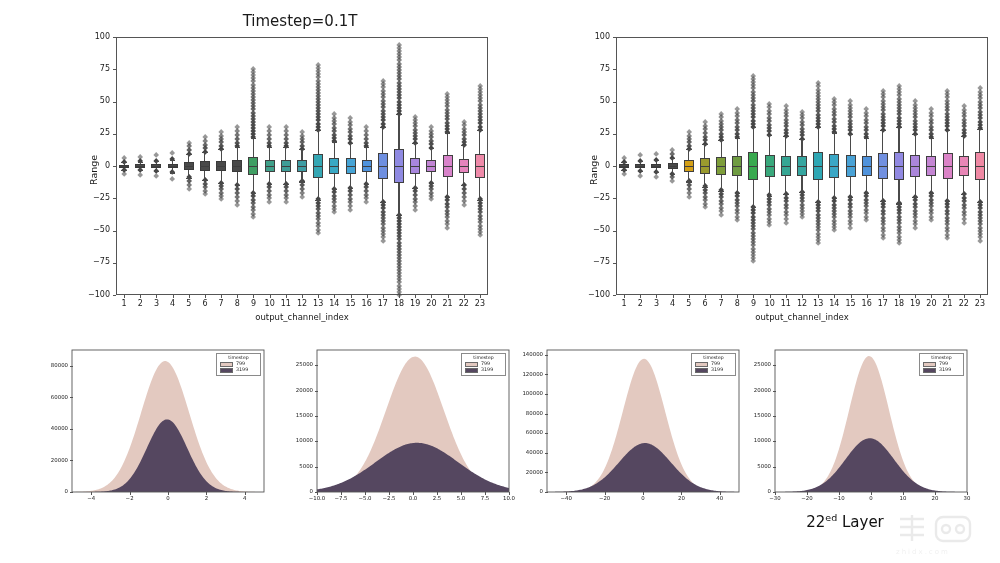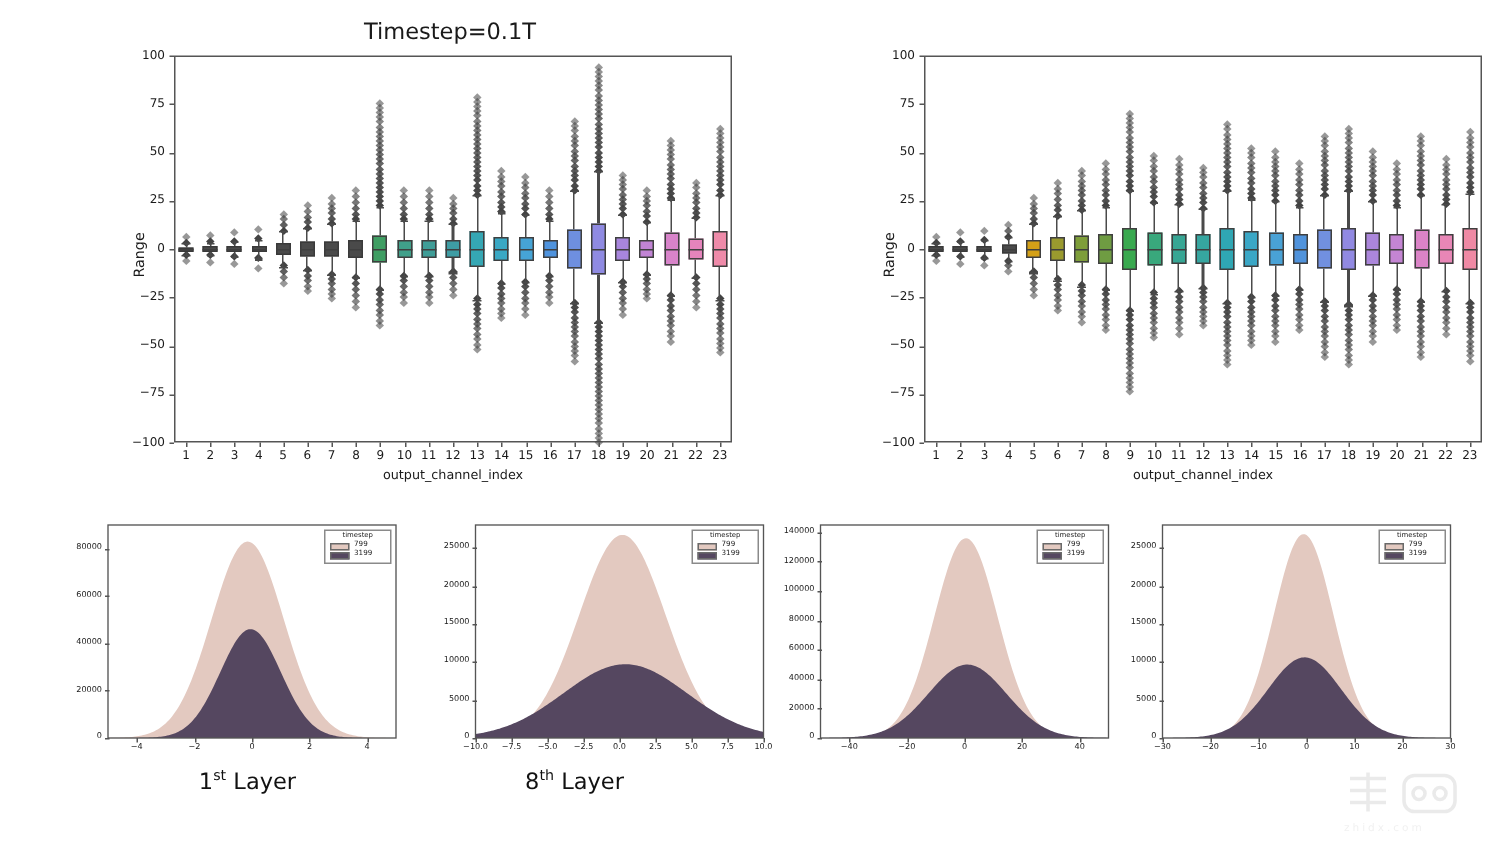--- a/index.html
+++ b/index.html
@@ -1519,25 +1519,22 @@
           <span class="legend-sw" style="background: rgb(227, 201, 192); border: 0.7px solid rgb(106, 106, 106);"></span>
           <span class="legend-txt">799</span>
         </div>
         <div class="legend-row">
           <span class="legend-sw" style="background: rgb(85, 71, 96); border: 0.7px solid rgb(106, 106, 106);"></span>
           <span class="legend-txt">3199</span>
         </div>
       </div>
     </div>
 
-  <div class="layer-cap" style="left:75px;top:512px;width:180px;">
-    <span>1</span><sup>st</sup><span> Layer</span>
-  </div>
-  <div class="layer-cap" style="left:293px;top:512px;width:180px;">
-    <span>8</span><sup>th</sup><span> Layer</span>
+  <div class="layer-cap" style="left:755px;top:512px;width:180px;">
+    <span>22</span><sup>ed</sup><span> Layer</span>
   </div>
 
   <svg class="watermark" viewBox="0 0 104 48">
     <g fill="none" stroke="#bdbdbd" stroke-width="2.4">
       <rect x="46" y="6" width="34" height="24" rx="7"></rect>
       <circle cx="56" cy="18" r="4"></circle>
         <circle cx="70" cy="18" r="4"></circle>
       <path d="M10 8 h24 M10 16 h24 M10 24 h24 M22 4 v26"></path>
     </g>
     <text x="6" y="43" font-size="7" fill="#cfcfcf" font-family="'DejaVu Sans',sans-serif" letter-spacing="2">zhidx.com</text>

